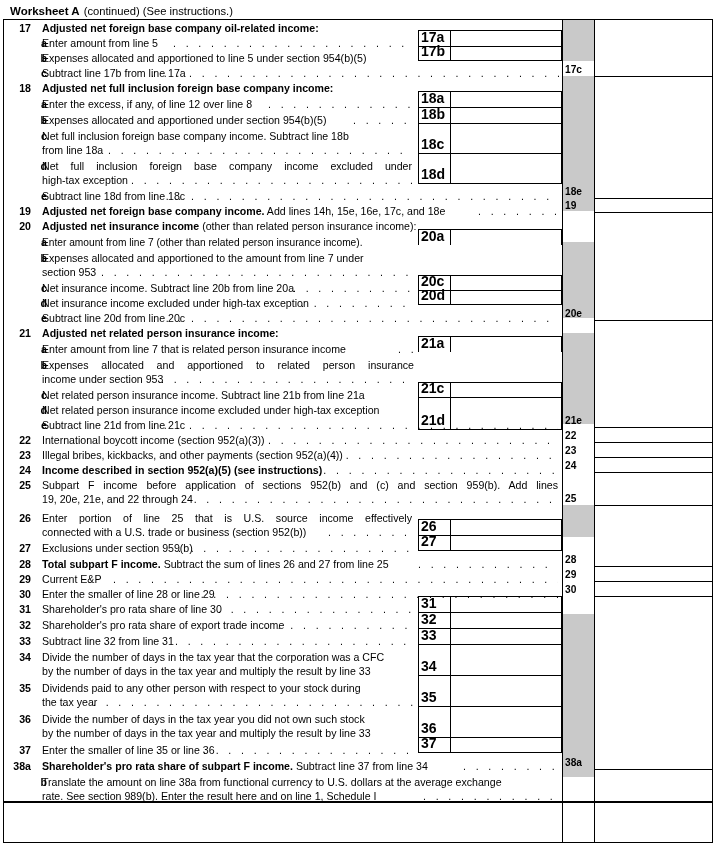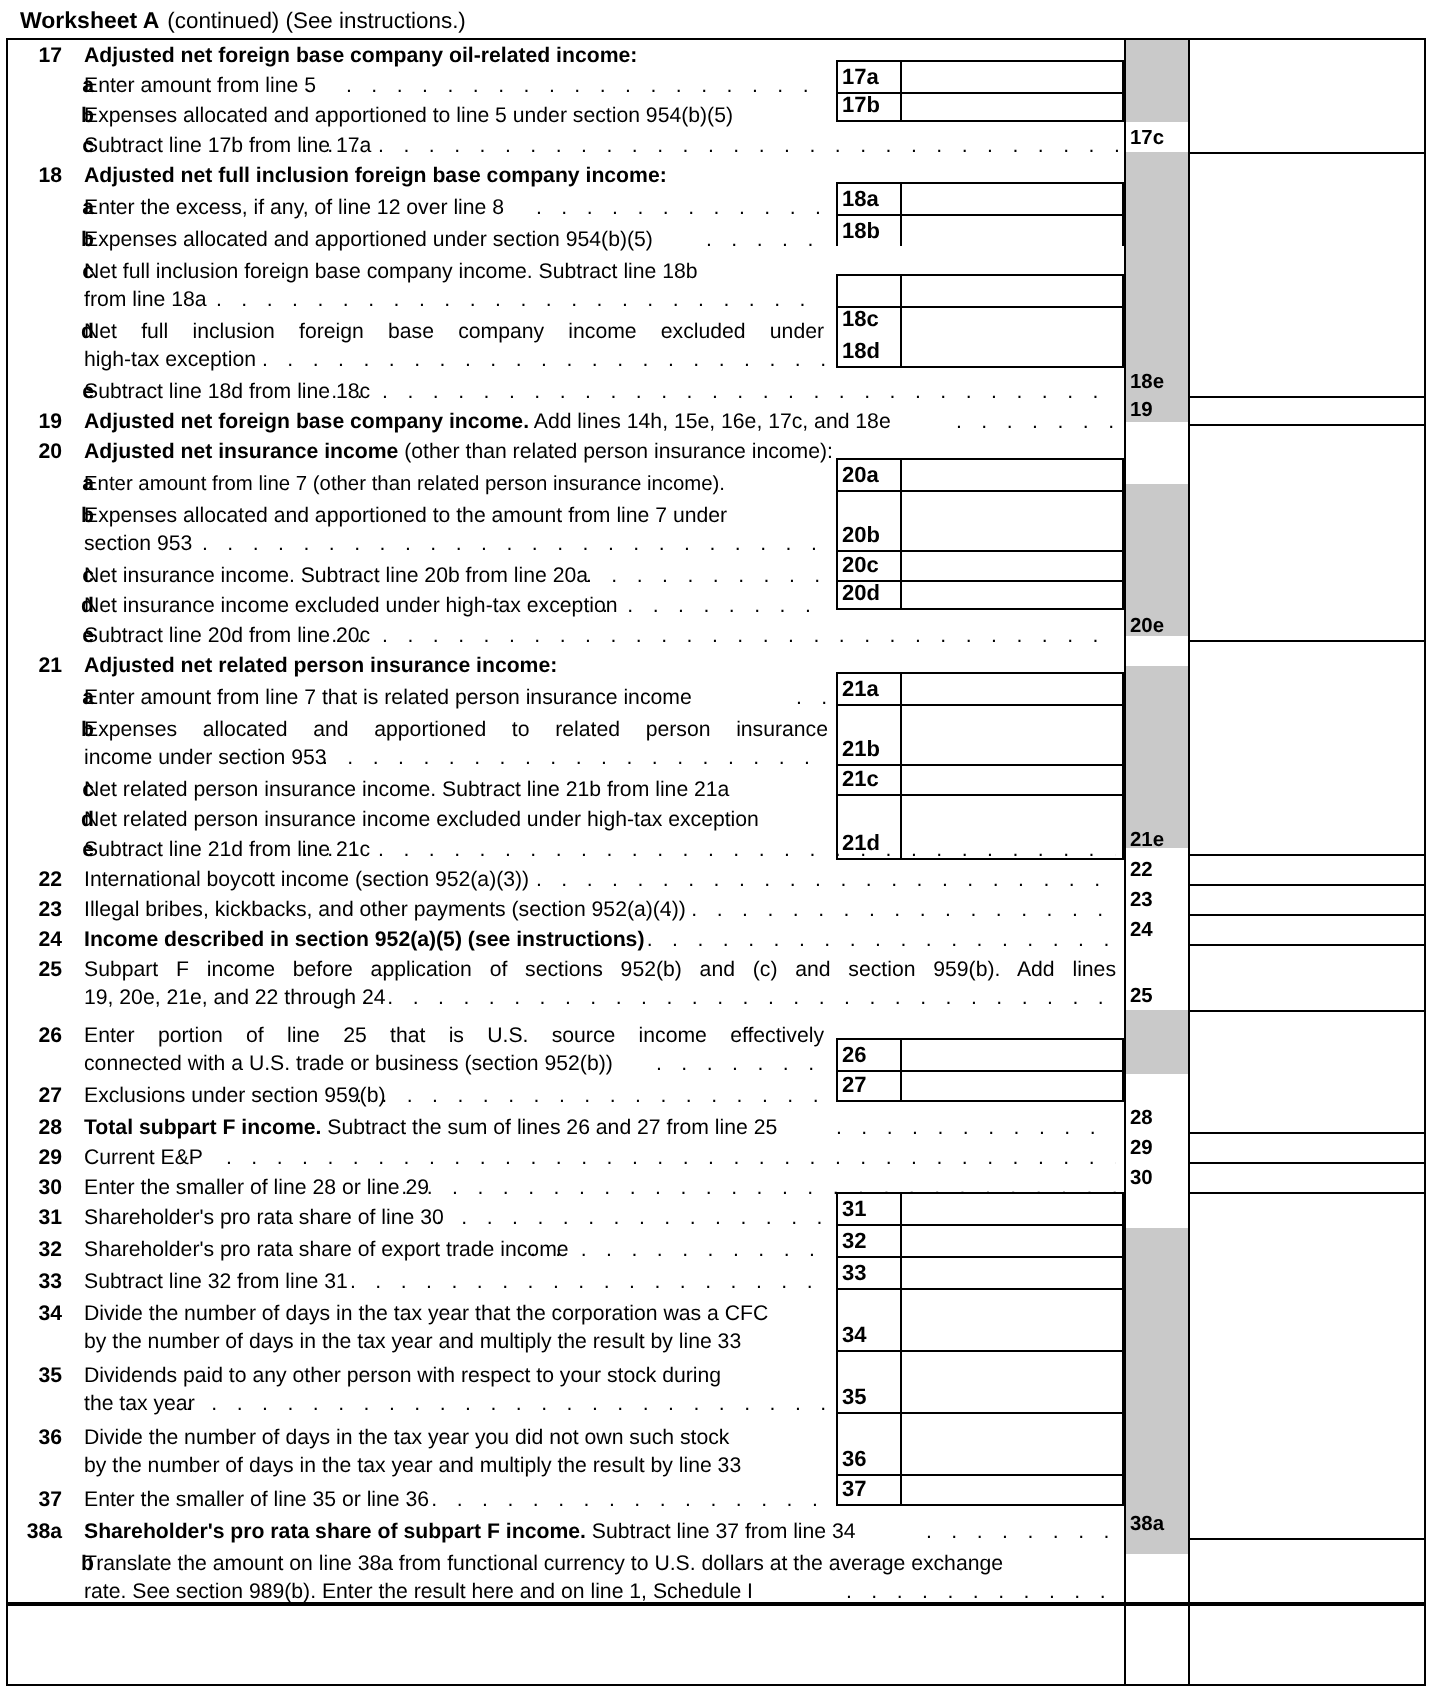--- a/index.html
+++ b/index.html
@@ -142,21 +142,21 @@
     box-sizing: border-box;
     border-left: 1px solid #000;
     border-right: 1px solid #000;
     left: 415px;
     width: 144px;
   }
   .ibox .tag {
     position: absolute;
     left: 2px;
     bottom: 1px;
-    font-size: 11px;
+    font-size: 14px;
     font-weight: bold;
     color: #000;
   }
   .ibox .tagsep {
     position: absolute;
     left: 31px;
     top: 0;
     bottom: 0;
     width: 1px;
     background: #000;
@@ -279,21 +279,21 @@
       <span class="tag">18b</span>
       <span class="field"></span>
     </div>
 
     <div class="row" style="top:110px;">
       <span class="lnum sub">c</span>
       <span class="ltext" style="top:0;">Net full inclusion foreign base company income. Subtract line 18b</span>
       <span class="ltext" style="top:14px;">from line 18a</span>
       <span class="leader" style="left:105px; top:14px; width:305px;">. . . . . . . . . . . . . . . . . . . . . . . . . . . . . . . . . . . . . . . .</span>
     </div>
-    <div class="ibox" style="top:117px; height:30px; border-top:1px solid #000;text-align:right;">
+    <div class="ibox" style="top:103px; height:30px; border-top:1px solid #000;text-align:right;">
       <span class="tagsep"></span>
       <span class="tag">18c</span>
       <span class="field"></span>
     </div>
 
     <div class="row" style="top:140px;">
       <span class="lnum sub">d</span>
       <span class="ltext just" style="top:0; width:370px;">Net full inclusion foreign base company income excluded under</span>
       <span class="ltext" style="top:14px;text-align:right;">high-tax exception</span>
       <span class="leader" style="left:128px; top:14px; width:282px;">. . . . . . . . . . . . . . . . . . . . . . . . . . . . . . . . . . . . . . . .</span>
@@ -340,25 +340,20 @@
       <span class="tag">20a</span>
       <span class="field"></span>
     </div>
 
     <div class="row" style="top:232px;">
       <span class="lnum sub">b</span>
       <span class="ltext" style="top:0;">Expenses allocated and apportioned to the amount from line 7 under</span>
       <span class="ltext" style="top:14px;">section 953</span>
       <span class="leader" style="left:98px; top:14px; width:312px;">. . . . . . . . . . . . . . . . . . . . . . . . . . . . . . . . . . . . . . . .</span>
     </div>
-    <div class="ibox" style="top:225px; height:30px; border-top:1px solid #000;">
-      <span class="tagsep"></span>
-      <span class="tag">20b</span>
-      <span class="field"></span>
-    </div>
 
     <div class="row" style="top:262px;">
       <span class="lnum sub">c</span>
       <span class="ltext" style="top:0;">Net insurance income. Subtract line 20b from line 20a</span>
       <span class="leader" style="left:290px; top:0; width:120px;">. . . . . . . . . . . . . . . . . . . . . . . . . . . . . . . . . . . . . . . .</span>
     </div>
     <div class="ibox" style="top:255px; height:15px; border-top:1px solid #000;">
       <span class="tagsep"></span>
       <span class="tag">20c</span>
       <span class="field"></span>
@@ -401,25 +396,20 @@
       <span class="tag">21a</span>
       <span class="field"></span>
     </div>
 
     <div class="row" style="top:339px;">
       <span class="lnum sub">b</span>
       <span class="ltext just" style="top:0; width:372px;">Expenses allocated and apportioned to related person insurance</span>
       <span class="ltext" style="top:14px;">income under section 953</span>
       <span class="leader" style="left:158px; top:14px; width:252px;">. . . . . . . . . . . . . . . . . . . . . . . . . . . . . . . . . . . . . . . .</span>
     </div>
-    <div class="ibox" style="top:332px; height:30px; border-top:1px solid #000;">
-      <span class="tagsep"></span>
-      <span class="tag">21b</span>
-      <span class="field"></span>
-    </div>
 
     <div class="row" style="top:369px;">
       <span class="lnum sub">c</span>
       <span class="ltext" style="top:0;">Net related person insurance income. Subtract line 21b from line 21a</span>
     </div>
     <div class="ibox" style="top:362px; height:15px; border-top:1px solid #000;">
       <span class="tagsep"></span>
       <span class="tag">21c</span>
       <span class="field"></span>
     </div>

